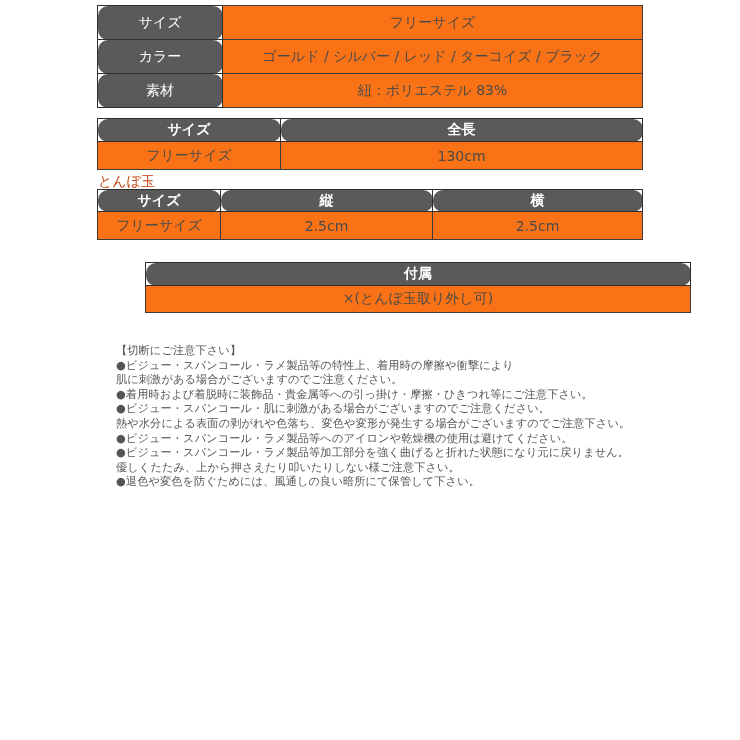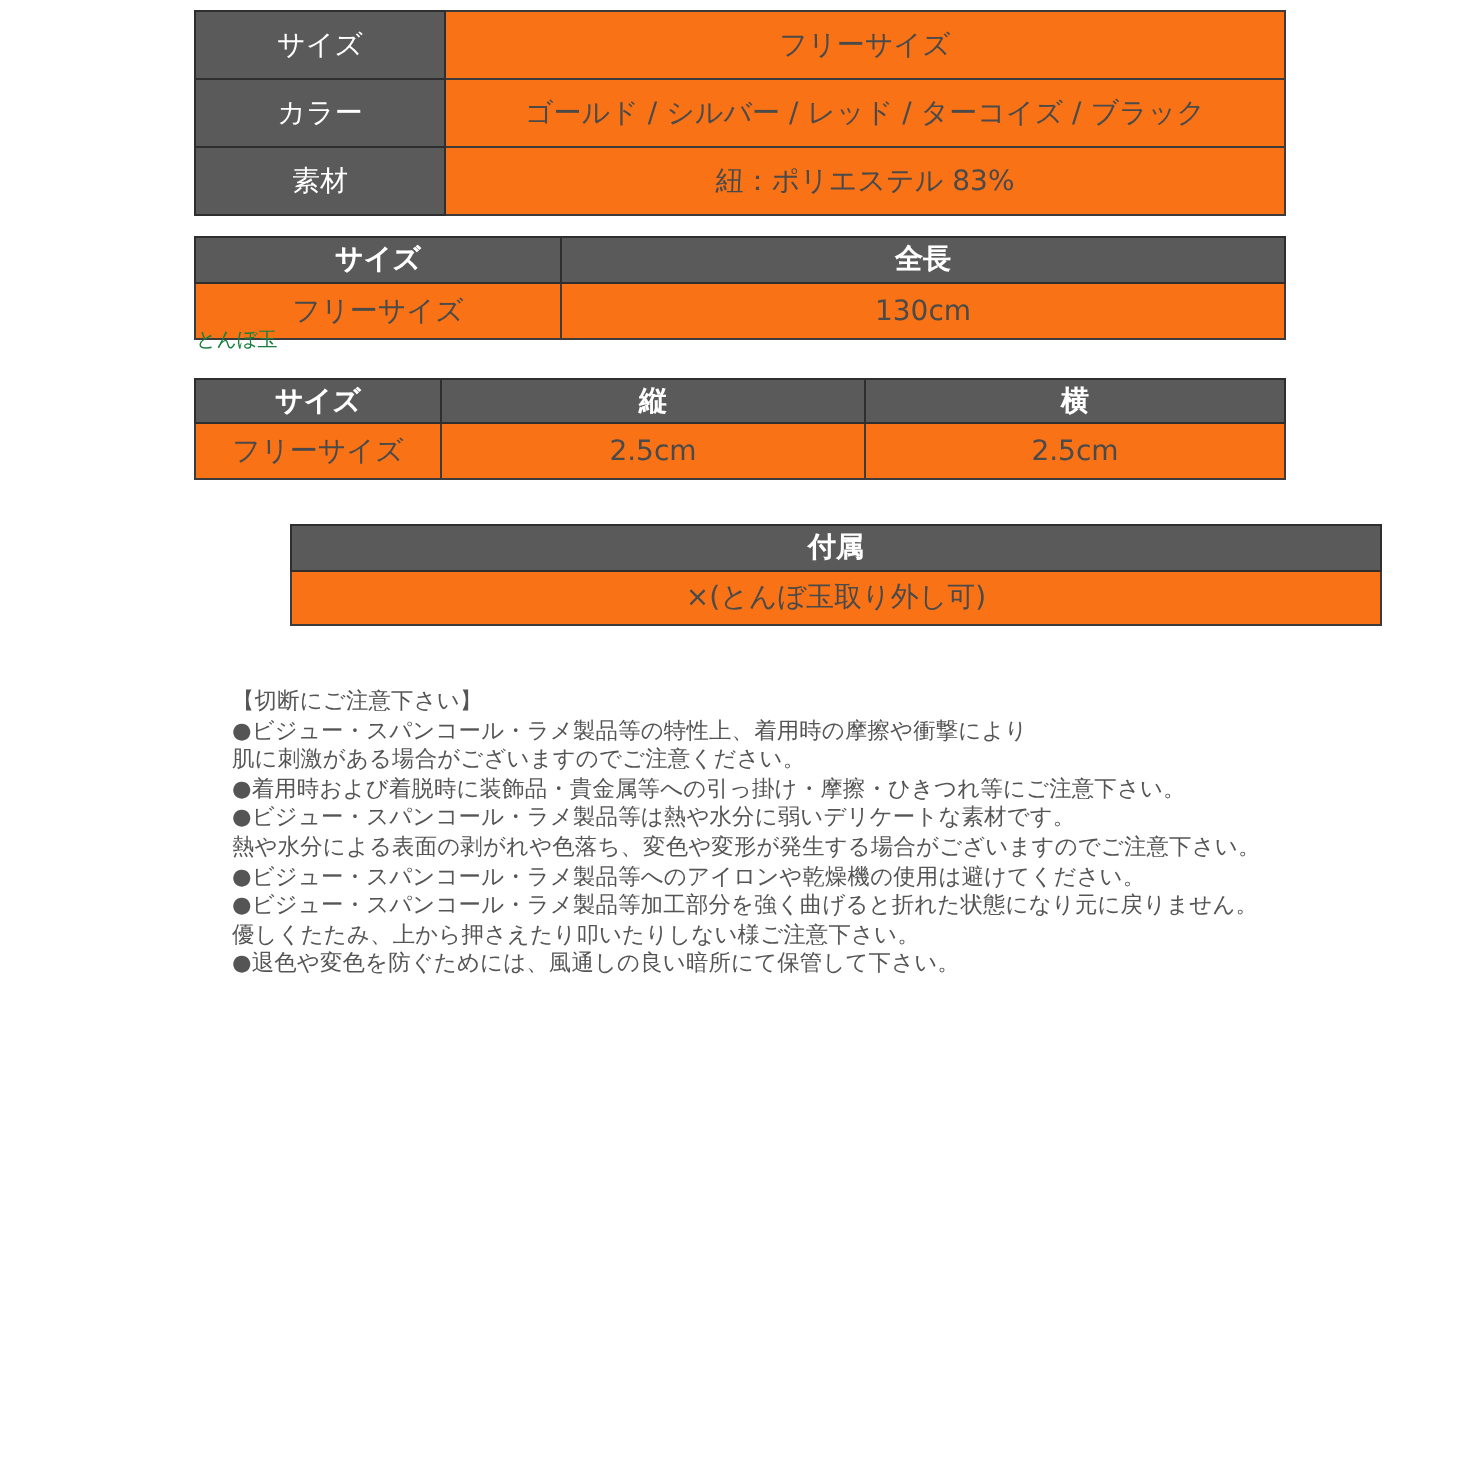--- a/index.html
+++ b/index.html
@@ -1,29 +1,29 @@
 <!DOCTYPE html>
 <html><head>
 <meta charset="utf-8">
 <style>
   html, body { margin: 0; padding: 0; background: #ffffff; }
   body { width: 740px; height: 740px; position: relative; overflow: hidden;
          font-family: "DejaVu Sans", "Liberation Sans", sans-serif; color: #3a3a3a; }
   .tbl { position: absolute; left: 97px; width: 546px; border-collapse: collapse; table-layout: fixed; }
   .tbl td, .tbl th { border: 1px solid #3c3c3c; padding: 0; text-align: center; vertical-align: middle;
                      font-size: 14px; font-weight: normal; }
-  .tbl th { background: #5a5a5a; color: #ffffff; border-color: #2e2e2e; font-weight: bold; }
+  .tbl th { background: #5a5a5a; color: #ffffff; border-color: #2e2e2e; font-weight: bold; border-radius: 10px; }
   .tbl td { background: #f97316; color: #4a4a4a; }
   .t1 { top: 5px; }
   .t1 th { width: 124px; height: 33px; font-weight: normal; }
   .t1 td { height: 33px; }
   .t2 { top: 118px; }
   .t2 th { height: 22px; }
   .t2 td { height: 27px; }
-  .caption { position: absolute; left: 98px; top: 163px; font-size: 10px; color: #15803d; }
+  .caption { position: absolute; left: 98px; top: 173px; font-size: 14px; color: #c2410c; }
   .t3 { top: 189px; }
   .t3 th { height: 21px; }
   .t3 td { height: 27px; }
   .t4 { top: 262px; margin-left: 48px; }
   .t4 th { height: 22px; }
   .t4 td { height: 26px; }
   .notes { position: absolute; left: 116px; top: 344px; width: 520px; font-size: 11.2px;
            line-height: 14.6px; color: #555555; letter-spacing: 0.1px; }
   .notes div { white-space: nowrap; }
 </style>
@@ -95,19 +95,19 @@
     <td>×(とんぼ玉取り外し可)</td>
   </tr>
 </tbody>
   </table>
 
 <div class="notes">
   <div>【切断にご注意下さい】</div>
   <div>●ビジュー・スパンコール・ラメ製品等の特性上、着用時の摩擦や衝撃により</div>
   <div>肌に刺激がある場合がございますのでご注意ください。</div>
   <div>●着用時および着脱時に装飾品・貴金属等への引っ掛け・摩擦・ひきつれ等にご注意下さい。</div>
-  <div>●ビジュー・スパンコール・ラメ製品等は熱や水分に弱いデリケートな素材です。</div>
+  <div>●ビジュー・スパンコール・肌に刺激がある場合がございますのでご注意ください。</div>
   <div>熱や水分による表面の剥がれや色落ち、変色や変形が発生する場合がございますのでご注意下さい。</div>
   <div>●ビジュー・スパンコール・ラメ製品等へのアイロンや乾燥機の使用は避けてください。</div>
   <div>●ビジュー・スパンコール・ラメ製品等加工部分を強く曲げると折れた状態になり元に戻りません。</div>
   <div>優しくたたみ、上から押さえたり叩いたりしない様ご注意下さい。</div>
   <div>●退色や変色を防ぐためには、風通しの良い暗所にて保管して下さい。</div>
 </div>
 
 </body></html>

